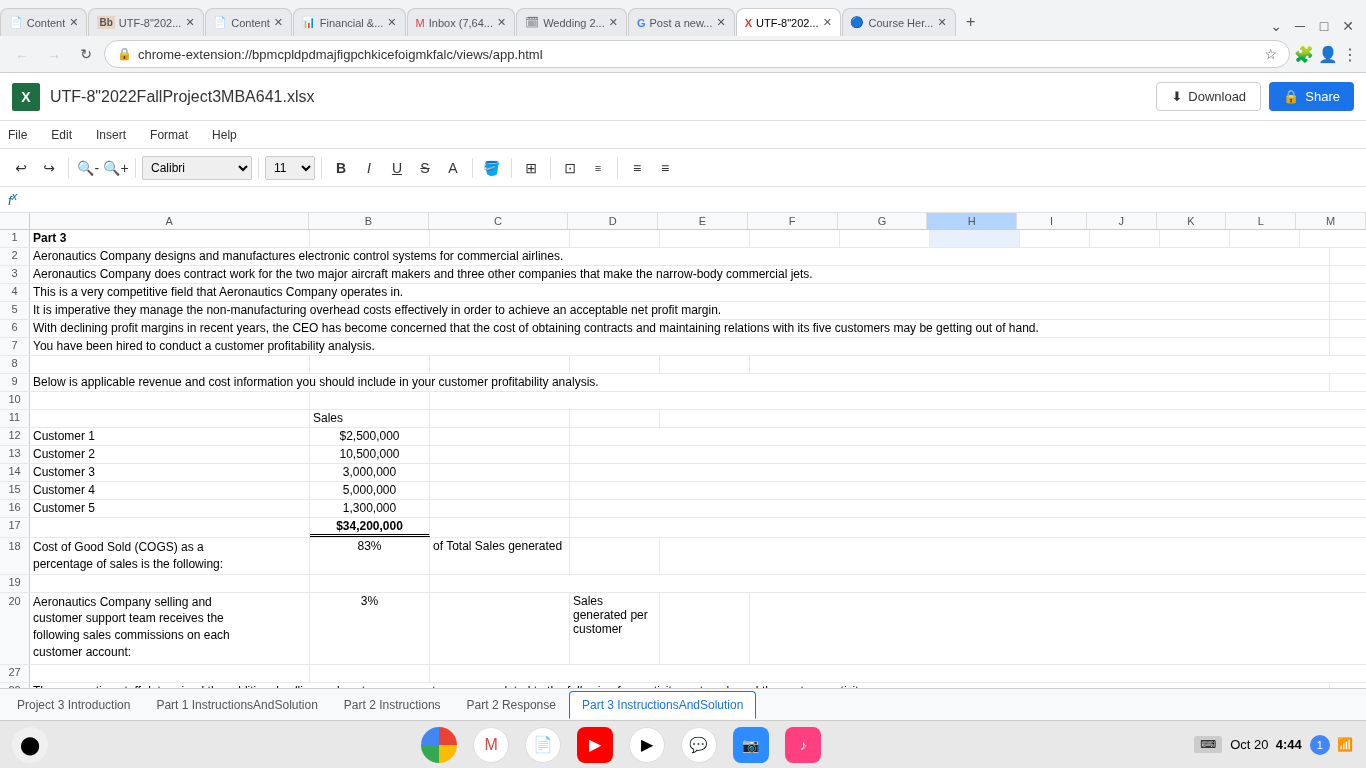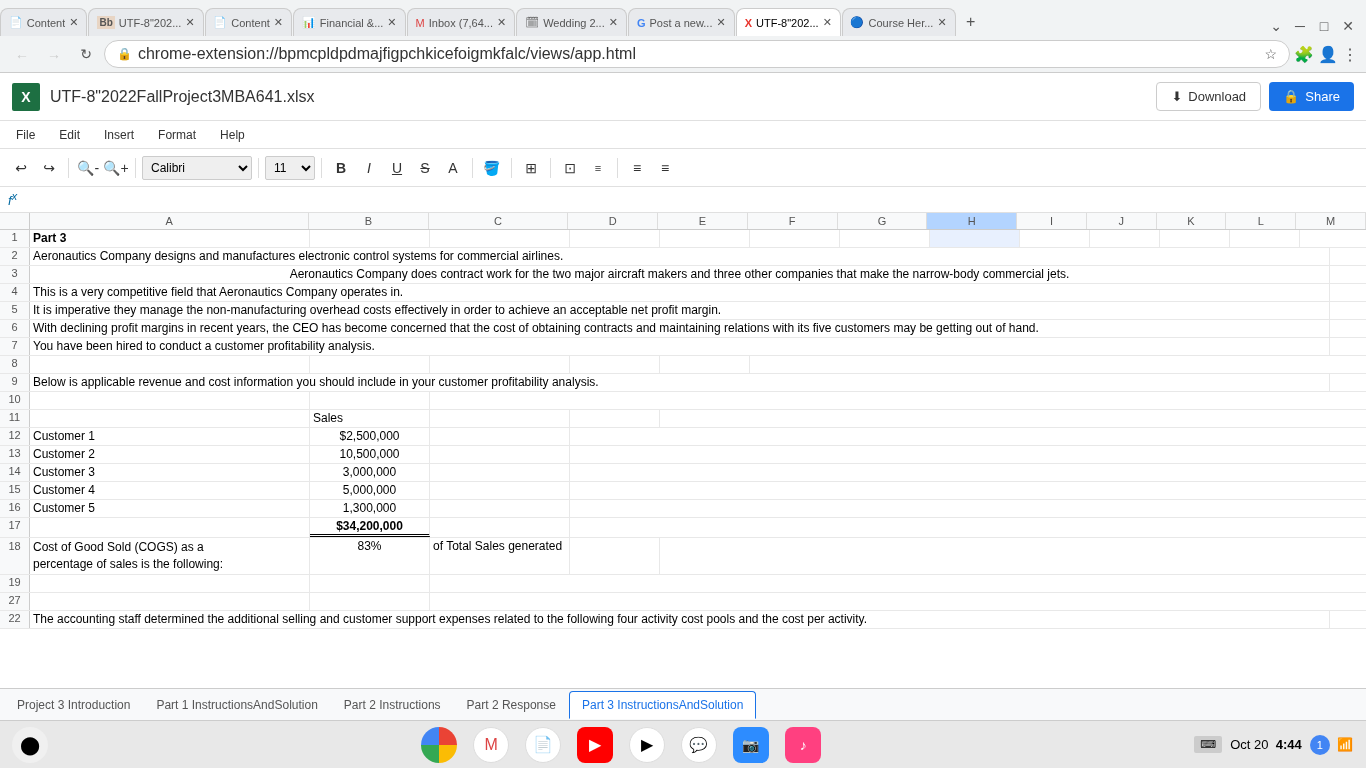--- a/index.html
+++ b/index.html
@@ -13,34 +13,34 @@
     .tab .tab-label { overflow: hidden; text-overflow: ellipsis; flex: 1; font-size: 11px; }
     .tab .tab-close { font-size: 11px; color: #555; cursor: pointer; flex-shrink: 0; }
     .tab-new { width: 28px; height: 28px; display: flex; align-items: center; justify-content: center; cursor: pointer; font-size: 16px; color: #555; }
     .tab-controls { display: flex; align-items: center; gap: 4px; margin-left: auto; padding-right: 8px; }
     .tab-ctrl-btn { width: 20px; height: 20px; display: flex; align-items: center; justify-content: center; font-size: 14px; color: #555; cursor: pointer; }
 
     .address-bar-row { display: flex; align-items: center; padding: 4px 8px; gap: 4px; background: #f1f3f4; }
     .nav-btn { width: 28px; height: 28px; border-radius: 50%; border: none; background: transparent; cursor: pointer; display: flex; align-items: center; justify-content: center; color: #555; font-size: 14px; }
     .nav-btn.disabled { color: #ccc; cursor: default; }
     .address-field { flex: 1; height: 28px; border: 1px solid #ccc; border-radius: 14px; background: #fff; padding: 0 12px; font-size: 11px; color: #333; display: flex; align-items: center; gap: 6px; }
-    .address-text { flex: 1; font-size: 16px; color: #333; overflow: hidden; text-overflow: ellipsis; white-space: nowrap; }
+    .address-text { flex: 1; font-size: 13px; color: #333; overflow: hidden; text-overflow: ellipsis; white-space: nowrap; }
     .address-icons { display: flex; gap: 4px; }
     .addr-icon { color: #555; font-size: 14px; cursor: pointer; }
 
     
     .app-header { background: #fff; border-bottom: 1px solid #e0e0e0; flex-shrink: 0; display: flex; align-items: center; padding: 0 12px; height: 48px; }
     .app-logo { width: 28px; height: 28px; background: #1d6f42; border-radius: 2px; display: flex; align-items: center; justify-content: center; color: #fff; font-weight: bold; font-size: 14px; margin-right: 10px; }
     .app-title { font-size: 16px; color: #333; font-weight: normal; flex: 1; }
     .header-actions { display: flex; gap: 8px; }
     .btn-download { display: flex; align-items: center; gap: 6px; padding: 6px 14px; border: 1px solid #ccc; border-radius: 4px; background: #fff; cursor: pointer; font-size: 13px; color: #333; }
     .btn-share { display: flex; align-items: center; gap: 6px; padding: 6px 14px; border: none; border-radius: 4px; background: #1a73e8; cursor: pointer; font-size: 13px; color: #fff; }
 
     
-    .menu-bar { display: flex; align-items: center; padding: 0 12px; height: 28px; gap: 16px; border-bottom: 1px solid #e0e0e0; flex-shrink: 0; }
+    .menu-bar { display: flex; align-items: center; padding: 0 4px; height: 28px; gap: 16px; border-bottom: 1px solid #e0e0e0; flex-shrink: 0; }
     .menu-item { font-size: 12px; color: #333; cursor: pointer; padding: 2px 4px; }
 
     
     .toolbar { display: flex; align-items: center; padding: 2px 8px; height: 38px; border-bottom: 1px solid #e0e0e0; gap: 4px; flex-shrink: 0; }
     .toolbar-btn { width: 26px; height: 26px; display: flex; align-items: center; justify-content: center; border: none; background: transparent; cursor: pointer; border-radius: 2px; font-size: 14px; color: #333; }
     .toolbar-divider { width: 1px; height: 20px; background: #ddd; margin: 0 2px; }
     .font-select { width: 110px; height: 24px; border: 1px solid #ccc; border-radius: 2px; font-size: 12px; padding: 0 4px; }
     .font-size-select { width: 50px; height: 24px; border: 1px solid #ccc; border-radius: 2px; font-size: 12px; padding: 0 4px; }
     .toolbar-group { display: flex; align-items: center; gap: 2px; }
 
@@ -278,21 +278,21 @@
       <div class="cell cell-m"></div>
     </div>
 
     <div class="sheet-row">
       <div class="row-num">2</div>
       <div class="cell" style="width:1300px;overflow:hidden;white-space:nowrap;">Aeronautics Company designs and manufactures electronic control systems for commercial airlines.</div>
     </div>
 
     <div class="sheet-row">
       <div class="row-num">3</div>
-      <div class="cell" style="width:1300px;overflow:hidden;white-space:nowrap;text-align:center;">Aeronautics Company does contract work for the two major aircraft makers and three other companies that make the narrow-body commercial jets.</div>
+      <div class="cell" style="width:1300px;overflow:hidden;white-space:nowrap;">Aeronautics Company does contract work for the two major aircraft makers and three other companies that make the narrow-body commercial jets.</div>
     </div>
 
     <div class="sheet-row">
       <div class="row-num">4</div>
       <div class="cell" style="width:1300px;overflow:hidden;white-space:nowrap;">This is a very competitive field that Aeronautics Company operates in.</div>
     </div>
 
     <div class="sheet-row">
       <div class="row-num">5</div>
       <div class="cell" style="width:1300px;overflow:hidden;white-space:nowrap;">It is imperative they manage the non-manufacturing overhead costs effectively in order to achieve an acceptable net profit margin.</div>
@@ -385,20 +385,28 @@
       <div class="cell cell-c">of Total Sales generated</div>
       <div class="cell cell-d"></div>
     </div>
 
     <div class="sheet-row">
       <div class="row-num">19</div>
       <div class="cell cell-a"></div>
       <div class="cell cell-b"></div>
     </div>
 
+    <div class="sheet-row" style="min-height:72px;">
+      <div class="row-num" style="padding-top:2px;">20</div>
+      <div class="cell cell-a" style="white-space:normal;line-height:1.4;">Aeronautics Company selling and<br>customer support team receives the<br>following sales commissions on each<br>customer account:</div>
+      <div class="cell cell-b right-align">3%</div>
+      <div class="cell cell-c"></div>
+      <div class="cell cell-d" style="white-space:normal;">Sales generated per customer</div>
+      <div class="cell cell-e"></div>
+    </div>
 
     <div class="sheet-row">
       <div class="row-num">27</div>
       <div class="cell cell-a"></div>
       <div class="cell cell-b"></div>
     </div>
 
     <div class="sheet-row">
       <div class="row-num">22</div>
       <div class="cell" style="width:1300px;overflow:hidden;white-space:nowrap;">The accounting staff determined the additional selling and customer support expenses related to the following four activity cost pools and the cost per activity.</div>

